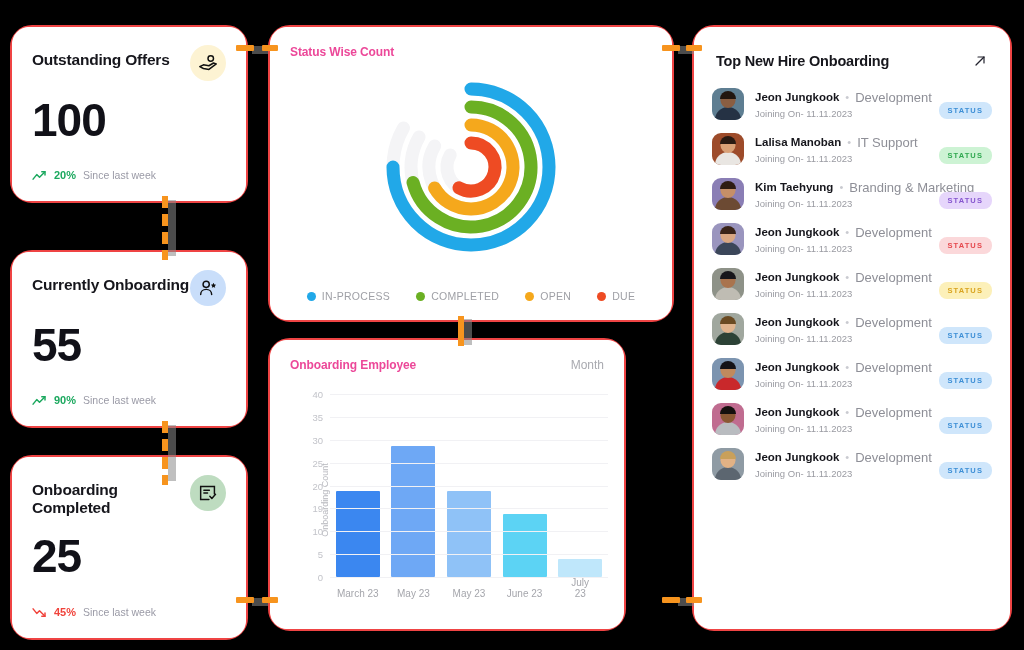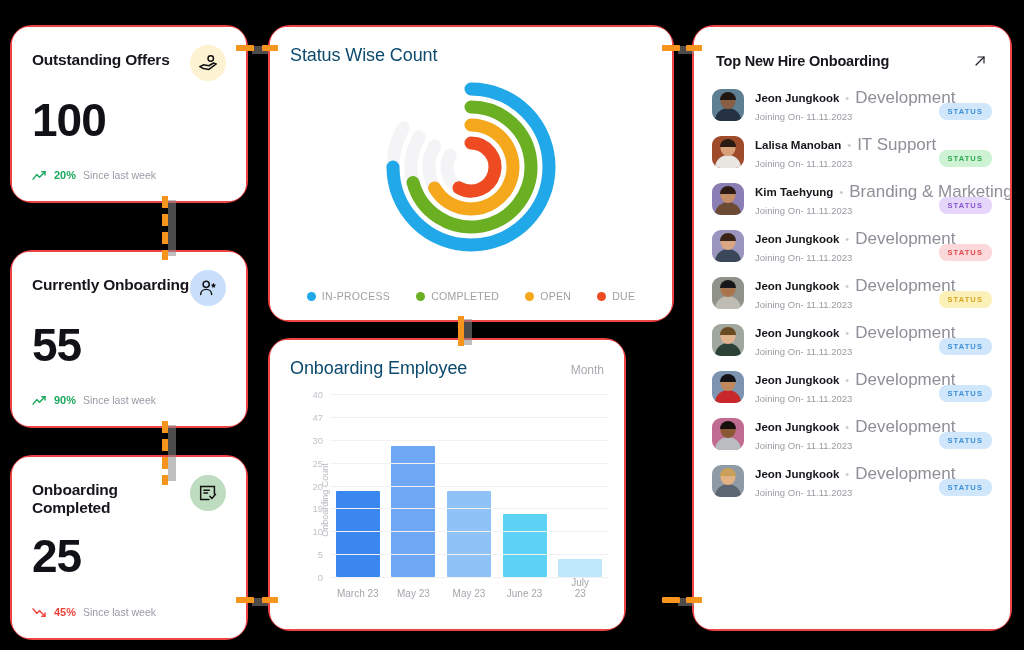--- a/index.html
+++ b/index.html
@@ -70,21 +70,21 @@
     position: absolute; left: 20px; bottom: 20px;
     display: flex; align-items: center; gap: 7px;
     font-size: 10.5px;
   }
   .kpi-delta { font-weight: bold; font-size: 11px; }
   .kpi-since { color: #9a9aa6; font-size: 10.5px; }
   .trend { width: 15px; height: 11px; flex: none; }
 
   
   .panel-title {
-    font-size: 18px; font-weight: normal; color: #0c4a6e;
+    font-size: 12px; font-weight: bold; color: #ec4899;
     letter-spacing: -0.1px;
   }
   .radial-wrap {
     position: absolute; left: 0; right: 0; top: 40px; height: 200px;
     display: flex; align-items: center; justify-content: center;
   }
   .legend {
     position: absolute; left: 0; right: 0; bottom: 18px;
     display: flex; align-items: center; justify-content: center; gap: 26px;
   }
@@ -153,21 +153,21 @@
   .av-hair {
     position: absolute; left: 50%; top: 3px; width: 16px; height: 8px;
     border-radius: 8px 8px 0 0; transform: translateX(-50%);
   }
   .row-main { flex: 1 1 auto; min-width: 0; }
   .row-l1 { display: flex; align-items: center; gap: 6px; }
   .row-name {
     font-size: 11.5px; font-weight: bold; color: #16161c; white-space: nowrap;
   }
   .row-sep { color: #c9cad0; font-size: 11px; line-height: 1; }
-  .row-dept { font-size: 17px; color: #8e8f97; white-space: nowrap; }
+  .row-dept { font-size: 13px; color: #8e8f97; white-space: nowrap; }
   .row-l2 { font-size: 9.5px; color: #9a9ba2; margin-top: 3px; }
   .badge {
     flex: none; font-size: 7.5px; font-weight: bold; letter-spacing: 1.1px;
     padding: 4px 9px; border-radius: 8px; margin-top: 13px;
   }
 </style>
 </head>
 <body>
 
 <div class="stage">
@@ -353,21 +353,21 @@
             <div class="ytick" style="top: 75%;">10</div>
             <div class="gridline" style="top: 62.5%;"></div>
             <div class="ytick" style="top: 62.5%;">19</div>
             <div class="gridline" style="top: 50%;"></div>
             <div class="ytick" style="top: 50%;">20</div>
             <div class="gridline" style="top: 37.5%;"></div>
             <div class="ytick" style="top: 37.5%;">25</div>
             <div class="gridline" style="top: 25%;"></div>
             <div class="ytick" style="top: 25%;">30</div>
             <div class="gridline" style="top: 12.5%;"></div>
-            <div class="ytick" style="top: 12.5%;">47</div>
+            <div class="ytick" style="top: 12.5%;">35</div>
             <div class="gridline" style="top: 0%;"></div>
             <div class="ytick" style="top: 0%;">40</div>
           </div>
         <div id="x-ticks">
             <div class="xtick" style="left: calc(10% + 37.8px); transform: translateX(-50%);">March 23</div>
             <div class="xtick" style="left: calc(30% + 29.4px); transform: translateX(-50%);">May 23</div>
             <div class="xtick" style="left: calc(50% + 21px); transform: translateX(-50%);">May 23</div>
             <div class="xtick" style="left: calc(70% + 12.6px); transform: translateX(-50%);">June 23</div>
             <div class="xtick" style="left: calc(90% + 4.2px); transform: translateX(-50%);">July 23</div>
           </div>

